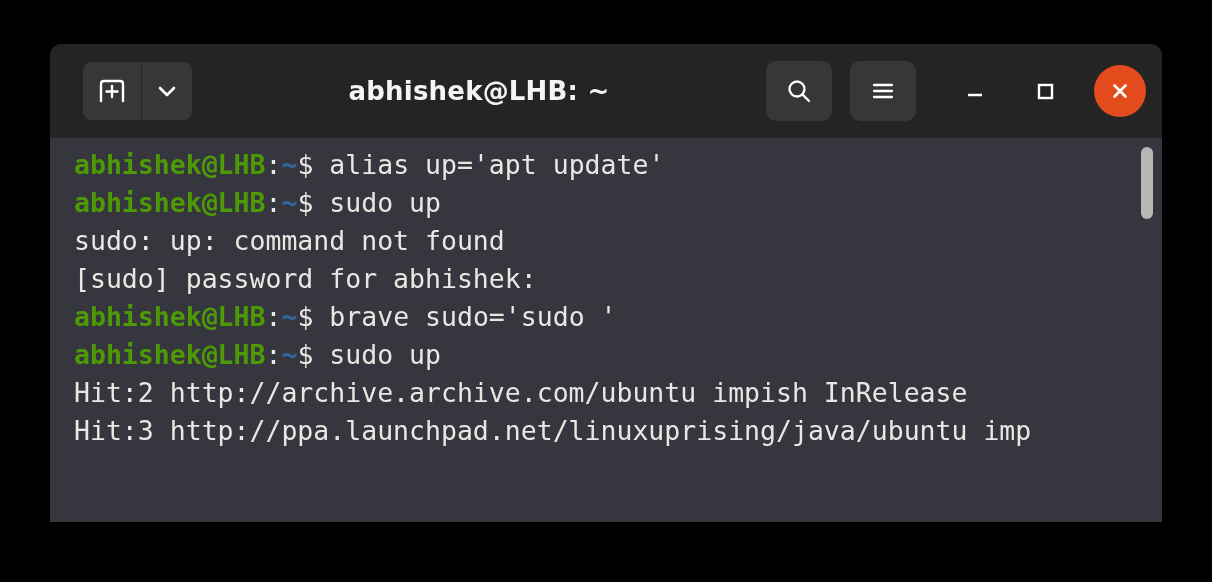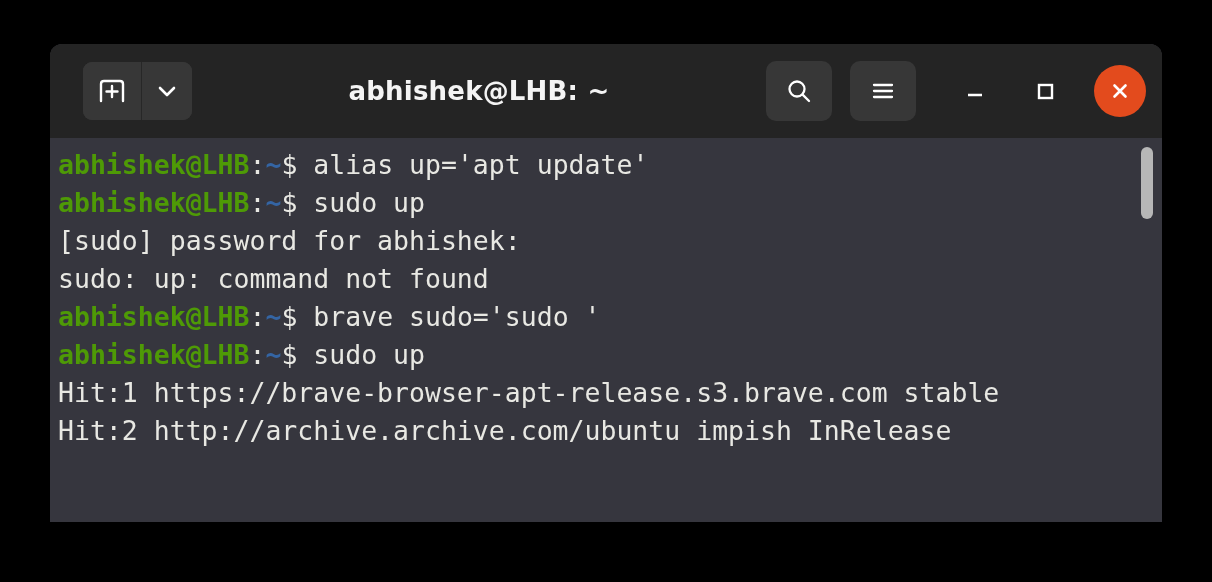--- a/index.html
+++ b/index.html
@@ -127,21 +127,21 @@
     margin-left: 20px;
     margin-right: 2px;
   }
 
   
   #terminal-body {
     position: relative;
     height: 384px;
     background: #36363e;
     overflow: hidden;
-    padding: 8px 0 0 8px;
+    padding: 8px 0 0 24px;
     box-sizing: border-box;
   }
 
   .term-line {
     font-family: "DejaVu Sans Mono", monospace;
     font-size: 26.5px;
     line-height: 38px;
     color: #e8e8e3;
     white-space: pre;
     letter-spacing: 0px;
@@ -249,26 +249,26 @@
         </div>
 
       </div>
     </div>
 
     <div id="terminal-body">
 
       <div id="term-lines">
           <div class="term-line"><span class="c-green">abhishek@LHB</span><span class="c-plain">:</span><span class="c-blue">~</span><span class="c-plain">$ </span><span class="c-plain">alias up='apt update'</span></div>
           <div class="term-line"><span class="c-green">abhishek@LHB</span><span class="c-plain">:</span><span class="c-blue">~</span><span class="c-plain">$ </span><span class="c-plain">sudo up</span></div>
+          <div class="term-line"><span class="c-plain">sudo: up: command not found</span></div>
           <div class="term-line"><span class="c-plain">[sudo] password for abhishek:</span></div>
-          <div class="term-line"><span class="c-plain">sudo: up: command not found</span></div>
           <div class="term-line"><span class="c-green">abhishek@LHB</span><span class="c-plain">:</span><span class="c-blue">~</span><span class="c-plain">$ </span><span class="c-plain">brave sudo='sudo '</span></div>
           <div class="term-line"><span class="c-green">abhishek@LHB</span><span class="c-plain">:</span><span class="c-blue">~</span><span class="c-plain">$ </span><span class="c-plain">sudo up</span></div>
-          <div class="term-line"><span class="c-plain">Hit:1 https://brave-browser-apt-release.s3.brave.com stable</span></div>
           <div class="term-line"><span class="c-plain">Hit:2 http://archive.archive.com/ubuntu impish InRelease</span></div>
+          <div class="term-line"><span class="c-plain">Hit:3 http://ppa.launchpad.net/linuxuprising/java/ubuntu imp</span></div>
         </div>
 
       <div id="term-scrollbar">
         <div id="term-scroll-thumb"></div>
       </div>
 
     </div>
 
   </div>
 </div>

